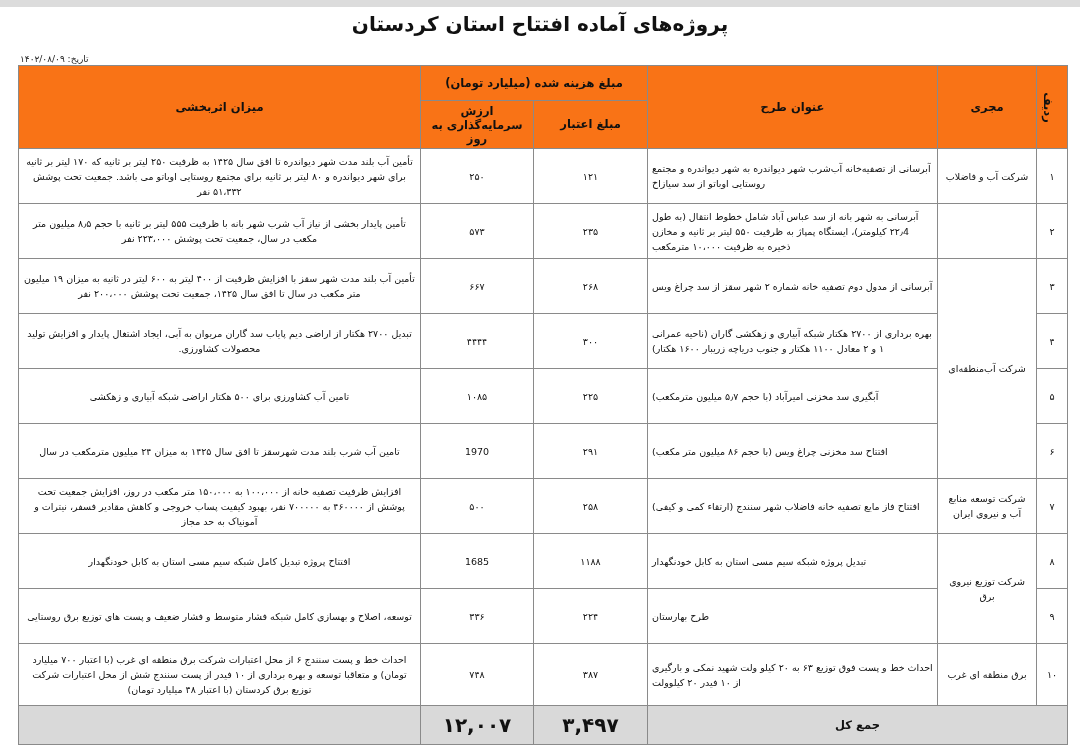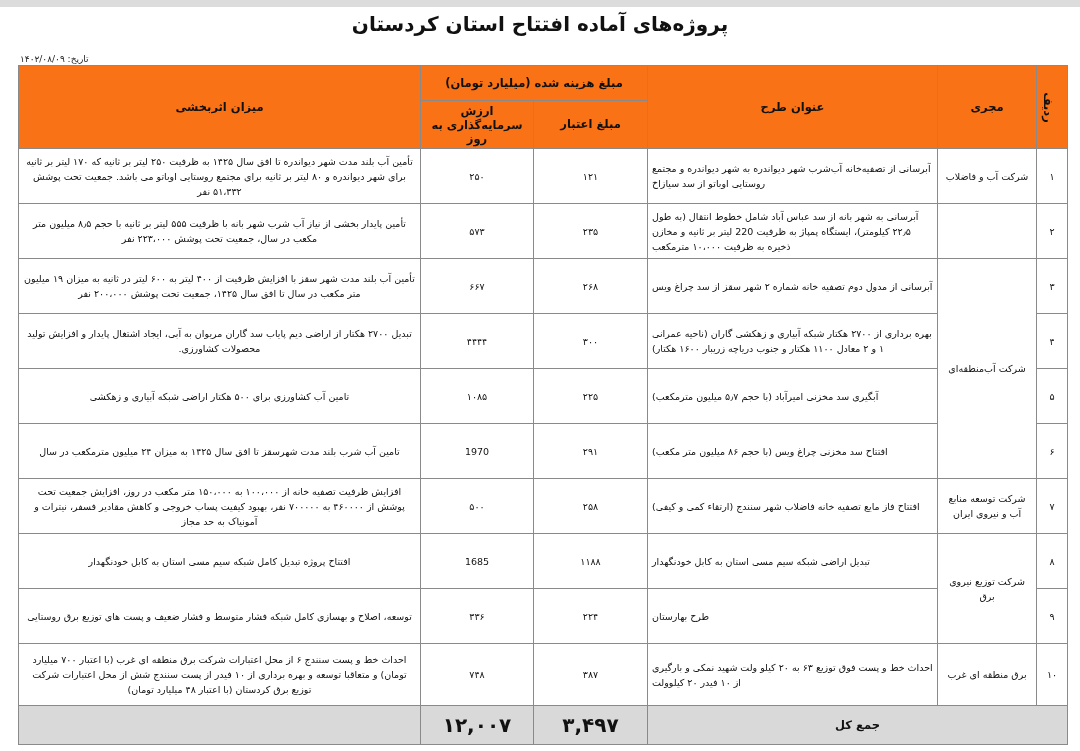--- a/index.html
+++ b/index.html
@@ -67,21 +67,21 @@
     <td class="num">۱</td>
     <td class="exec">شرکت آب و فاضلاب</td>
     <td class="title-cell">آبرسانی از تصفیه‌خانه آب‌شرب شهر دیواندره به شهر دیواندره و مجتمع روستایی اوباتو از سد سیازاخ</td>
     <td class="num">۱۲۱</td>
     <td class="num">۲۵۰</td>
     <td class="impact">تأمین آب بلند مدت شهر دیواندره تا افق سال ۱۴۲۵ به ظرفیت ۲۵۰ لیتر بر ثانیه که ۱۷۰ لیتر بر ثانیه برای شهر دیواندره و ۸۰ لیتر بر ثانیه برای مجتمع روستایی اوباتو می باشد. جمعیت تحت پوشش ۵۱،۳۳۲ نفر</td>
   </tr>
   <tr class="row">
     <td class="num">۲</td>
     <td class="exec"></td>
-    <td class="title-cell">آبرسانی به شهر بانه از سد عباس آباد شامل خطوط انتقال (به طول ۲۲٫۵ کیلومتر)، ایستگاه پمپاژ به ظرفیت 220 لیتر بر ثانیه و مخازن ذخیره به ظرفیت ۱۰،۰۰۰ مترمکعب</td>
+    <td class="title-cell">آبرسانی به شهر بانه از سد عباس آباد شامل خطوط انتقال (به طول ۲۲٫4 کیلومتر)، ایستگاه پمپاژ به ظرفیت ۵۵۰ لیتر بر ثانیه و مخازن ذخیره به ظرفیت ۱۰،۰۰۰ مترمکعب</td>
     <td class="num">۲۳۵</td>
     <td class="num">۵۷۳</td>
     <td class="impact">تأمین پایدار بخشی از نیاز آب شرب شهر بانه با ظرفیت ۵۵۵ لیتر بر ثانیه با حجم ۸٫۵ میلیون متر مکعب در سال، جمعیت تحت پوشش ۲۲۳،۰۰۰ نفر</td>
   </tr>
   <tr class="row">
     <td class="num">۳</td>
     <td class="exec" rowspan="4">شرکت آب‌منطقه‌ای</td>
     <td class="title-cell">آبرسانی از مدول دوم تصفیه خانه شماره ۲ شهر سقز از سد چراغ ویس</td>
     <td class="num">۲۶۸</td>
     <td class="num">۶۶۷</td>
@@ -112,21 +112,21 @@
     <td class="num">۷</td>
     <td class="exec">شرکت توسعه منابع آب و نیروی ایران</td>
     <td class="title-cell">افتتاح فاز مایع تصفیه خانه فاضلاب شهر سنندج (ارتقاء کمی و کیفی)</td>
     <td class="num">۲۵۸</td>
     <td class="num">۵۰۰</td>
     <td class="impact">افزایش ظرفیت تصفیه خانه از ۱۰۰،۰۰۰ به ۱۵۰،۰۰۰ متر مکعب در روز، افزایش جمعیت تحت پوشش از ۴۶۰۰۰۰ به ۷۰۰۰۰۰ نفر، بهبود کیفیت پساب خروجی و کاهش مقادیر فسفر، نیترات و آمونیاک به حد مجاز</td>
   </tr>
   <tr class="row">
     <td class="num">۸</td>
     <td class="exec" rowspan="2">شرکت توزیع نیروی برق</td>
-    <td class="title-cell">تبدیل اراضی شبکه سیم مسی استان به کابل خودنگهدار</td>
+    <td class="title-cell">تبدیل پروژه شبکه سیم مسی استان به کابل خودنگهدار</td>
     <td class="num">۱۱۸۸</td>
     <td class="num">1685</td>
     <td class="impact">افتتاح پروژه تبدیل کامل شبکه سیم مسی استان به کابل خودنگهدار</td>
   </tr>
   <tr class="row">
     <td class="num">۹</td>
     <td class="title-cell">طرح بهارستان</td>
     <td class="num">۲۲۴</td>
     <td class="num">۳۳۶</td>
     <td class="impact">توسعه، اصلاح و بهسازی کامل شبکه فشار متوسط و فشار ضعیف و پست های توزیع برق روستایی</td>

